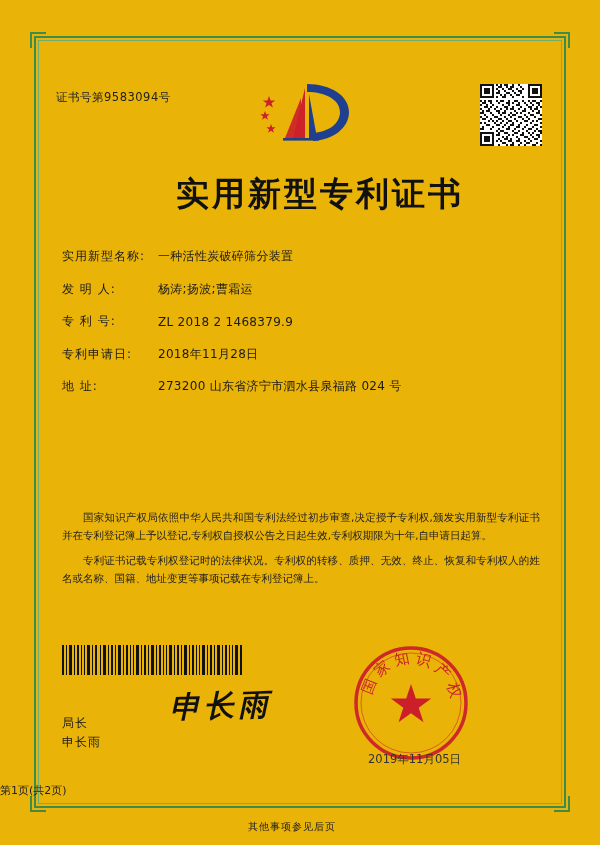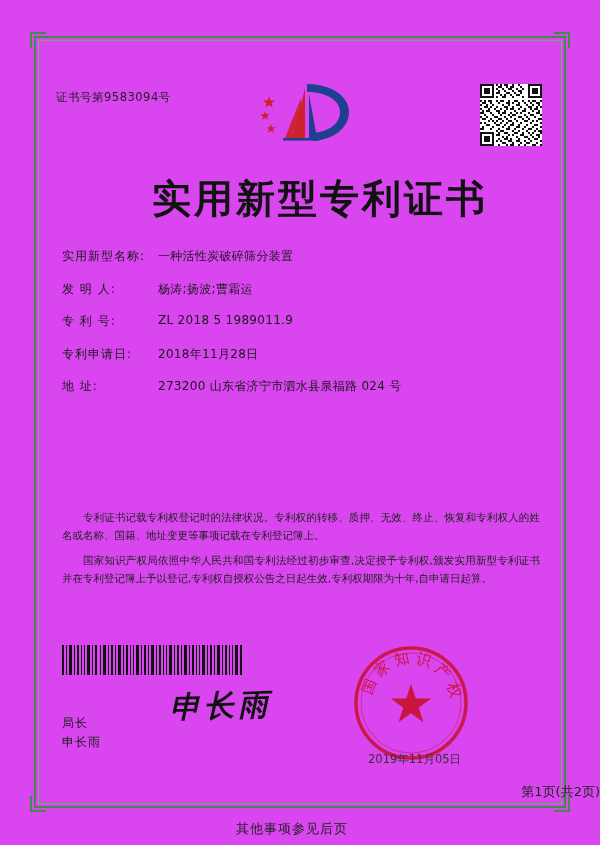--- a/index.html
+++ b/index.html
@@ -14,21 +14,21 @@
     color: #1a1a1a;
     position: relative;
     overflow: hidden;
   }
 
   .page {
     position: absolute;
     left: 0; top: 0;
     width: 600px;
     height: 845px;
-    background: #d946ef;
+    background: #eab308;
   }
 
   
   .border-outer {
     position: absolute;
     left: 34px;
     top: 36px;
     width: 532px;
     height: 772px;
     border: 2px solid #3f8b4a;
@@ -87,38 +87,38 @@
     height: 74px;
   }
 
   
   .main-title {
     position: absolute;
     left: 12px;
     right: 0;
     top: 172px;
     text-align: center;
-    font-size: 39px;
+    font-size: 33px;
     font-weight: bold;
     letter-spacing: 3px;
     color: #111;
     font-family: "DejaVu Sans", "Liberation Sans", sans-serif;
     margin-left: 28px;
   }
 
   
   .fields {
     position: absolute;
     left: 62px;
     top: 248px;
     width: 480px;
   }
   .field-row {
     display: flex;
-    align-items: flex-start;
+    align-items: center;
     margin-bottom: 15.5px;
     font-size: 12px;
     color: #1a1a1a;
   }
   .field-label {
     width: 96px;
     flex: 0 0 96px;
     letter-spacing: 1px;
     white-space: nowrap;
   }
@@ -201,30 +201,30 @@
     top: 752px;
     font-size: 11.5px;
     color: #333;
   }
 
   
   .page-num {
     position: absolute;
     left: 0; right: 0;
     top: 783px;
-    text-align: right;
-    font-size: 13px;
+    text-align: left;
+    font-size: 11px;
     color: #222;
   }
   .footer-note {
     position: absolute;
     left: 0; right: 16px;
     top: 820px;
     text-align: center;
-    font-size: 13px;
+    font-size: 10px;
     color: #222;
     letter-spacing: 1px;
   }
 </style>
 </head>
 <body>
 
 <div class="page">
 
   <div class="border-outer"></div>
@@ -494,38 +494,38 @@
     <div class="field-row">
       <div class="field-label">实用新型名称:</div>
       <div class="field-value">一种活性炭破碎筛分装置</div>
     </div>
     <div class="field-row">
       <div class="field-label">发 明 人:</div>
       <div class="field-value">杨涛;扬波;曹霜运</div>
     </div>
     <div class="field-row">
       <div class="field-label">专 利 号:</div>
-      <div class="field-value">ZL 2018 5 1989011.9</div>
+      <div class="field-value">ZL 2018 2 1468379.9</div>
     </div>
     <div class="field-row">
       <div class="field-label">专利申请日:</div>
       <div class="field-value">2018年11月28日</div>
     </div>
     <div class="field-row">
       <div class="field-label">地        址:</div>
       <div class="field-value">273200 山东省济宁市泗水县泉福路 024 号</div>
     </div>
   </div>
 
   <div class="grant-row">
   </div>
 
   <div class="body-text">
+    <p>国家知识产权局依照中华人民共和国专利法经过初步审查,决定授予专利权,颁发实用新型专利证书并在专利登记簿上予以登记,专利权自授权公告之日起生效,专利权期限为十年,自申请日起算。</p>
     <p>专利证书记载专利权登记时的法律状况。专利权的转移、质押、无效、终止、恢复和专利权人的姓名或名称、国籍、地址变更等事项记载在专利登记簿上。</p>
-    <p>国家知识产权局依照中华人民共和国专利法经过初步审查,决定授予专利权,颁发实用新型专利证书并在专利登记簿上予以登记,专利权自授权公告之日起生效,专利权期限为十年,自申请日起算。</p>
   </div>
 
   <div class="barcode">
     <svg width="180" height="30" shape-rendering="crispEdges">
       <g fill="#111111">
         <rect x="0" y="0" width="2" height="30"></rect>
           <rect x="4" y="0" width="1" height="30"></rect>
         <rect x="7" y="0" width="3" height="30"></rect>
           <rect x="12" y="0" width="1" height="30"></rect>
         <rect x="15" y="0" width="2" height="30"></rect>

